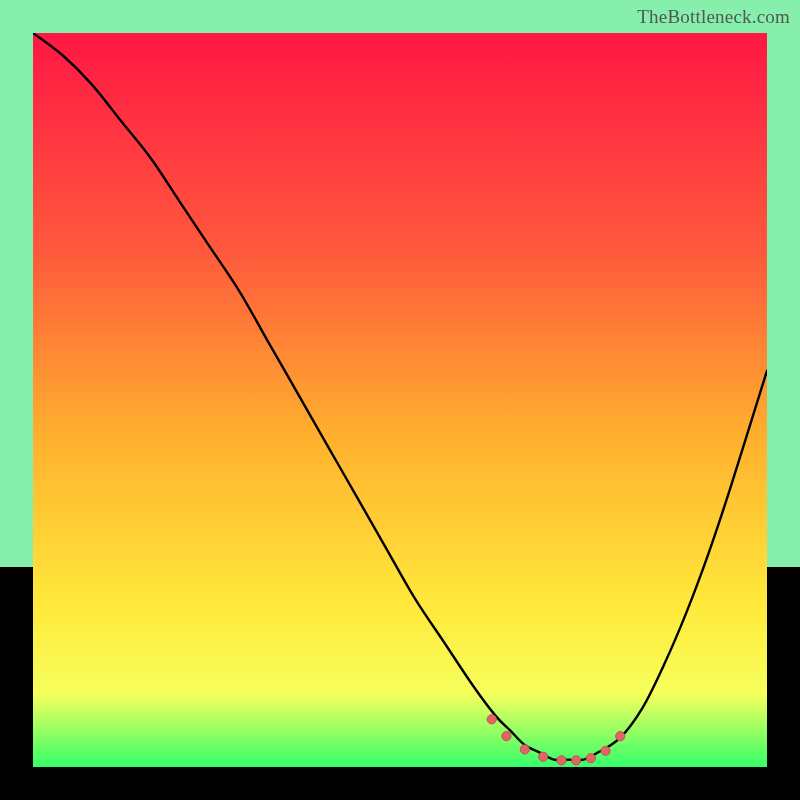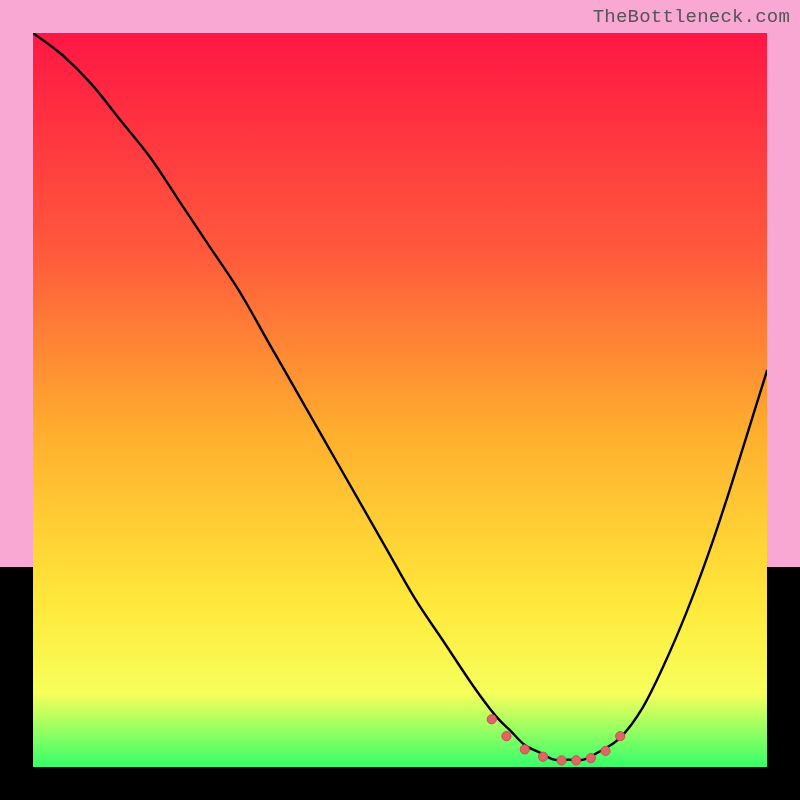--- a/index.html
+++ b/index.html
@@ -1,19 +1,19 @@
 <!DOCTYPE html>
 <html><head>
 <meta charset="utf-8">
 <style>
   * { margin: 0; padding: 0; box-sizing: border-box; }
   html, body { width: 800px; height: 800px; overflow: hidden; background: #000; }
   .root {
-    width: 800px; height: 567px; background: #f9a8d4; position: relative;
-    font-family: Liberation Mono, monospace;
+    width: 800px; height: 567px; background: #86efac; position: relative;
+    font-family: Liberation Serif, serif;
   }
   .watermark {
     position: absolute;
     top: 6px; right: 10px;
     color: #555;
     font-size: 19px;
     letter-spacing: 0.2px;
   }
   .plot-wrap {
     position: absolute;

